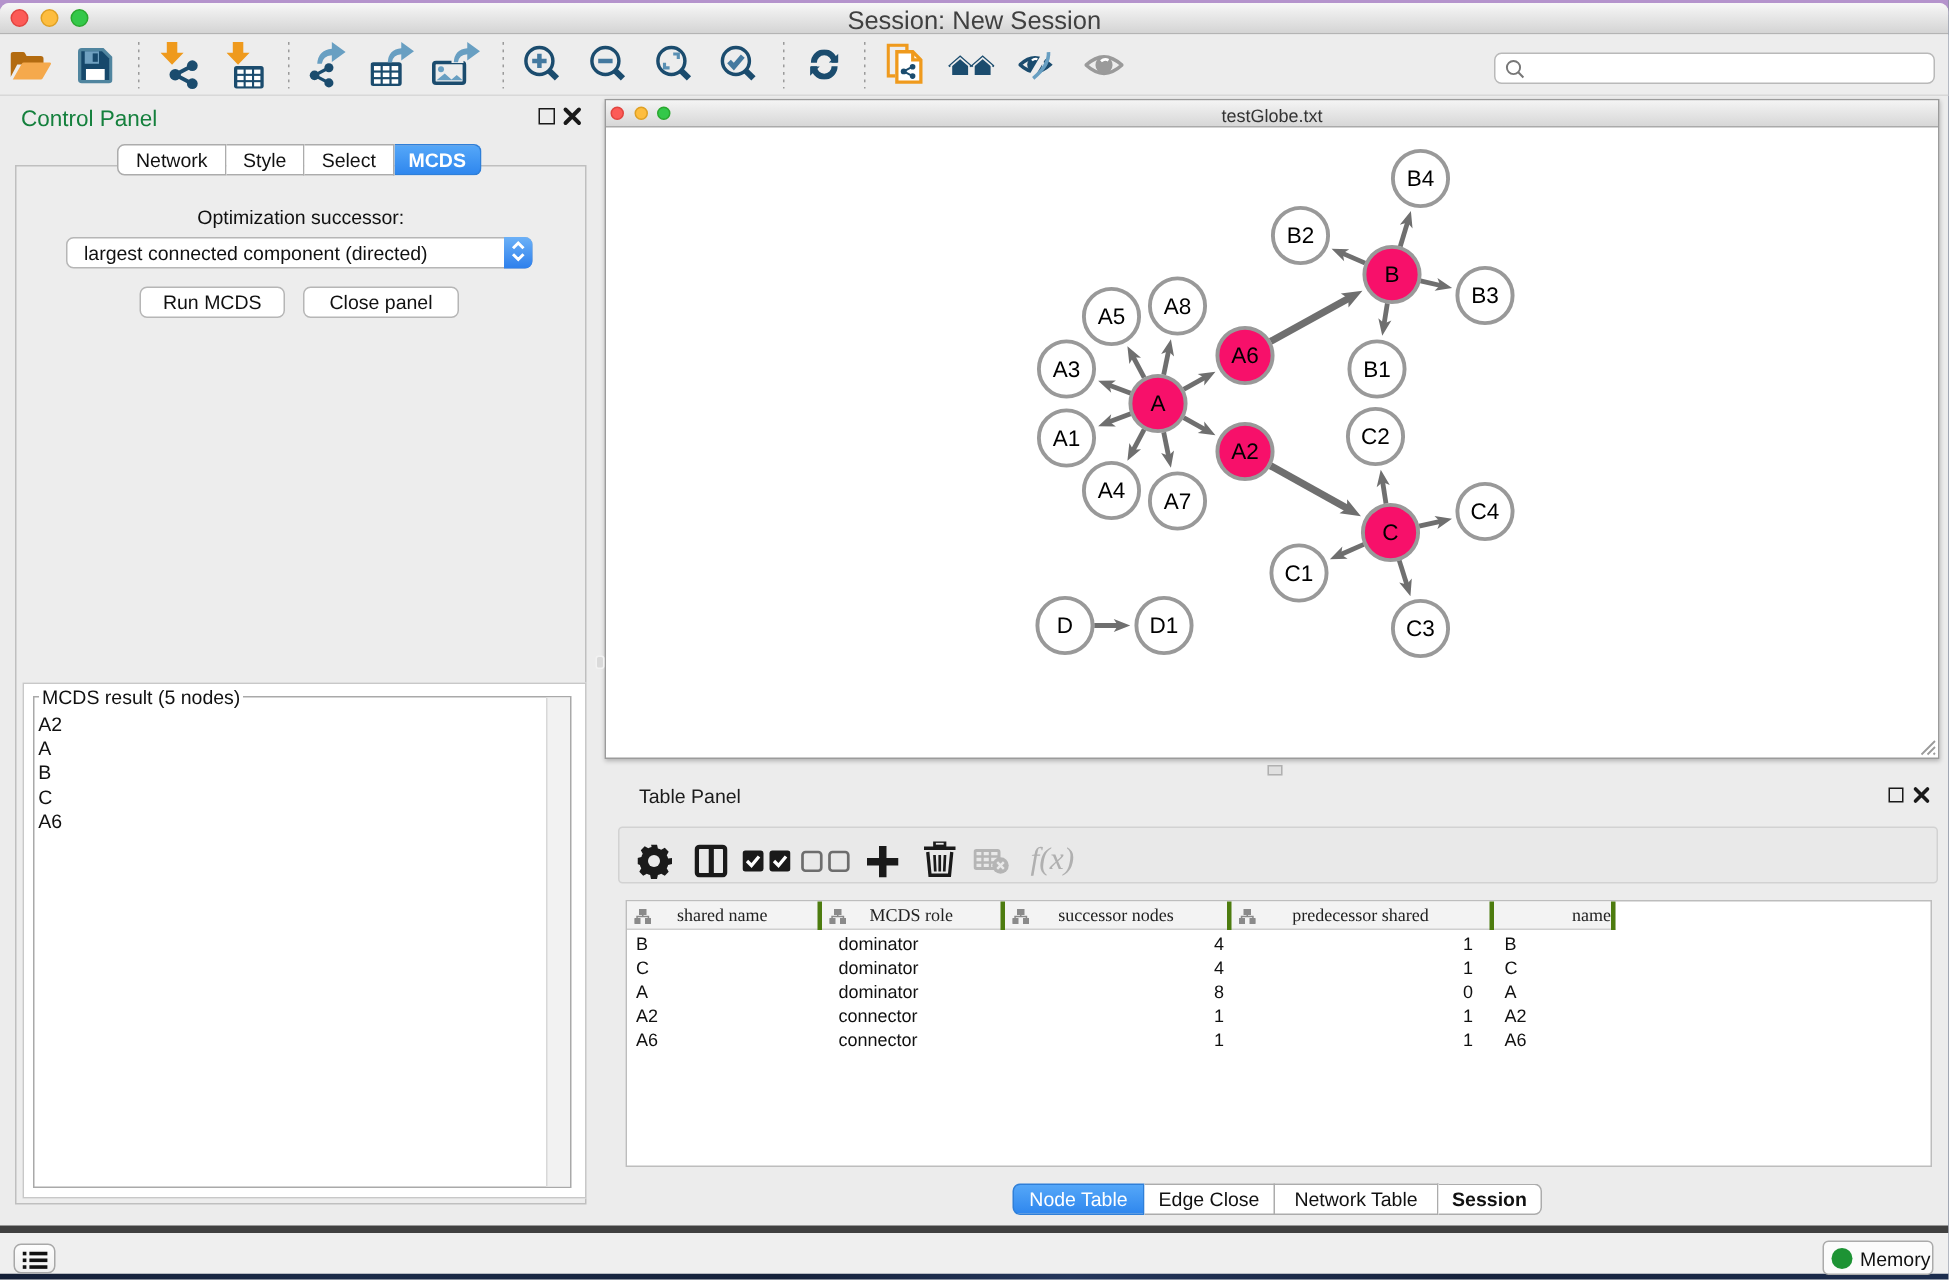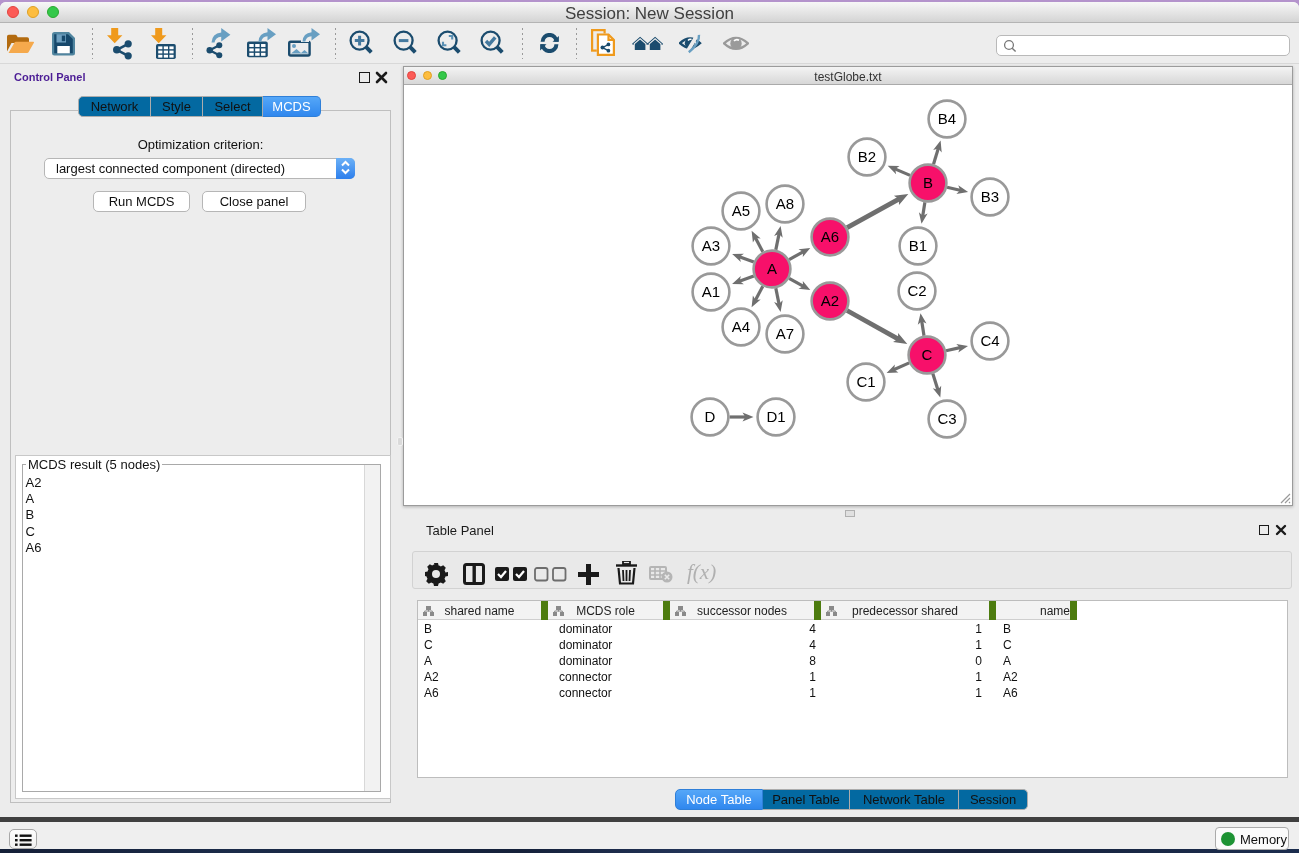--- a/index.html
+++ b/index.html
@@ -15,25 +15,25 @@
 #tl-y { left:27px; background:#fdbd3f; border:1px solid #dfa023; }
 #tl-g { left:47px; background:#34c84a; border:1px solid #2aa82f; }
 #titlebar .wt { position:absolute; left:0; right:0; top:2px; text-align:center; font-size:17px; color:#404040; }
 
 #toolbar { position:absolute; left:0; top:21px; width:1299px; height:41px; background:#ededed; border-bottom:1px solid #d8d8d8; }
 .tbi { position:absolute; top:8px; }
 .tbsep { position:absolute; top:5px; width:1px; height:31px; background-image:linear-gradient(#9a9a9a 2px, transparent 2px); background-size:1px 5px; }
 #search { position:absolute; left:996px; top:12px; width:294px; height:21px; background:#fff; border:1px solid #b9b9b9; border-radius:5px; }
 
 #cp { position:absolute; left:0; top:62px; width:401px; height:754px; }
-#cp-title { position:absolute; left:14px; top:7px; font-size:11px; color:#4c1d95;font-weight:bold; }
+#cp-title { position:absolute; left:14px; top:7px; font-size:15px; color:#15803d; }
 .ptab-row { position:absolute; display:flex; z-index:5; }
-.ptab { height:21px; font-size:13px; display:flex; align-items:center; justify-content:center; background:#0369a1; border:1px solid #acacac; border-left:none; color:#111; }
+.ptab { height:21px; font-size:13px; display:flex; align-items:center; justify-content:center; background:#ffffff; border:1px solid #acacac; border-left:none; color:#111; }
 .ptab.first { border-left:1px solid #acacac; border-radius:5px 0 0 5px; }
-.ptab.last { border-radius:0 5px 5px 0; }
+.ptab.last { border-radius:0 5px 5px 0;font-weight:bold; }
 .ptab.sel { background:linear-gradient(#55a7f8,#2f87ee); color:#fff; border-color:#2f7fd8; }
 #cp-box { position:absolute; left:10px; top:46px; width:381px; height:693px; border:1px solid #bfbfbf; background:#ededed; }
 #opt-label { position:absolute; left:0; width:100%; top:26px; text-align:center; font-size:13px; color:#111; }
 #opt-select { position:absolute; left:33px; top:47px; width:311px; height:21px; background:#fff; border:1px solid #b6b6b6; border-radius:5px; font-size:13px; color:#111; line-height:19px; padding-left:11px; }
 #opt-step { position:absolute; right:-1px; top:-1px; width:19px; height:21px; background:linear-gradient(#6cb1f7,#2d7fec); border-radius:0 5px 5px 0; }
 .btn { position:absolute; top:80px; height:21px; background:#fff; border:1px solid #b6b6b6; border-radius:5px; font-size:13px; color:#111; text-align:center; line-height:19px; }
 #mcds-list { position:absolute; left:4px; top:344px; width:376px; height:344px; background:#fff; border:1px solid #c8c8c8; }
 #fieldset { position:absolute; left:6px; top:8px; right:9px; bottom:6px; border:1px solid #a9a9a9; }
 #fieldset-label { position:absolute; left:3px; top:-8px; background:#fff; padding:0 2px; font-size:13px; color:#111; }
 #list-items { position:absolute; left:2.5px; top:10px; font-size:13px; color:#111; line-height:16.2px; }
@@ -46,21 +46,21 @@
 #ntl-y { left:18.5px; background:#fdbd3f; border:1px solid #dfa023; }
 #ntl-g { left:34px; background:#34c84a; border:1px solid #2aa82f; }
 #net-titlebar .wt { position:absolute; left:0; right:0; top:2.5px; text-align:center; font-size:12px; color:#333; }
 #graph { position:absolute; left:1px; top:19px; }
 
 #tp { position:absolute; left:404px; top:515px; width:895px; height:301px; }
 #tp-title { position:absolute; left:22px; top:6px; font-size:13px; color:#1b1b1b; }
 #tp-toolbar { position:absolute; left:8px; top:34px; width:880px; height:38px; background:#e9e9e9; border:1px solid #d2d2d2; border-radius:3px; }
 #tbl { position:absolute; left:13px; top:83px; width:871px; height:178px; background:#fff; border:1px solid #bdbdbd; }
 #tbl-head { position:absolute; left:0; top:0; height:19px; display:flex; background:#f3f3f3; border-bottom:1px solid #cfcfcf; }
-.th { position:relative; display:flex; align-items:center; justify-content:center; font-size:12px; color:#222; border-right:7px solid #4d7c0f; height:19px; }
+.th { position:relative; display:flex; align-items:center; justify-content:center; font-size:12px; color:#222; border-right:3px solid #4d7c0f; height:19px;font-family:Liberation Serif, serif; }
 .th svg { position:absolute; left:5px; top:5px; }
 .tr { position:absolute; left:0; height:16px; font-size:12px; color:#111; }
 .td { position:absolute; top:1px; }
 
 #tbl-tabs { position:absolute; display:flex; left:271px; top:272px; }
 
 #statusbar { position:absolute; left:0; top:815px; width:1299px; height:32px; background:#efefef; border-top:5px solid #404040; }
 #sb-left { position:absolute; left:9px; top:7px; width:28px; height:20px; background:linear-gradient(#fdfdfd,#f0f0f0); border:1px solid #a8a8a8; border-radius:5px; }
 #sb-mem { position:absolute; right:10px; top:5px; width:74px; height:23px; background:#fbfbfb; border:1px solid #ababab; border-radius:4px; font-size:12px; color:#111; }
 #sb-mem .dot { position:absolute; left:5px; top:4px; width:14px; height:14px; border-radius:50%; background:#1d9334; }
@@ -236,21 +236,21 @@
       <svg style="position:absolute;left:375px;top:7px;" width="13" height="13" viewBox="0 0 13 13">
         <path d="M2 2 L11 11 M11 2 L2 11" stroke="#1a1a1a" stroke-width="2.6" stroke-linecap="round"></path>
       </svg>
     <div class="ptab-row" style="left:78px; top:32px;">
       <div class="ptab first" style="width:73px;">Network</div>
       <div class="ptab" style="width:52px;">Style</div>
       <div class="ptab" style="width:60px;">Select</div>
       <div class="ptab sel last" style="width:58px;">MCDS</div>
     </div>
     <div id="cp-box">
-      <div id="opt-label">Optimization criterion:</div>
+      <div id="opt-label">Optimization successor:</div>
       <div id="opt-select">largest connected component (directed)
         <div id="opt-step">
             <svg style="position:absolute;left:3px;top:1px;" width="13" height="17" viewBox="0 0 13 17">
               <path d="M3 6.5 L6.5 3 L10 6.5 M3 10.5 L6.5 14 L10 10.5" stroke="#fff" stroke-width="2" fill="none"></path>
             </svg>
           </div>
       </div>
       <div class="btn" style="left:82px; width:97px;">Run MCDS</div>
       <div class="btn" style="left:191px; width:104px;">Close panel</div>
       <div id="mcds-list">
@@ -482,21 +482,21 @@
             <span class="td" style="left:6px;">A6</span>
             <span class="td" style="left:141px;">connector</span>
             <span class="td" style="left:252px;width:146px;text-align:right;">1</span>
             <span class="td" style="left:403px;width:161px;text-align:right;">1</span>
             <span class="td" style="left:585px;">A6</span>
           </div>
         </div>
     </div>
     <div id="tbl-tabs">
       <div class="ptab first sel" style="width:88px;">Node Table</div>
-      <div class="ptab" style="width:87px;">Panel Table</div>
+      <div class="ptab" style="width:87px;">Edge Close</div>
       <div class="ptab" style="width:109px;">Network Table</div>
       <div class="ptab last" style="width:69px;">Session</div>
     </div>
   </div>
   <div id="statusbar">
     <div id="sb-left">
         <svg style="position:absolute;left:5px;top:3.5px;" width="17" height="13" viewBox="0 0 17 13">
           <g fill="#111">
             <rect x="0" y="0.5" width="2.6" height="2.4"></rect>
             <rect x="4.6" y="0.5" width="12" height="2.4"></rect>

